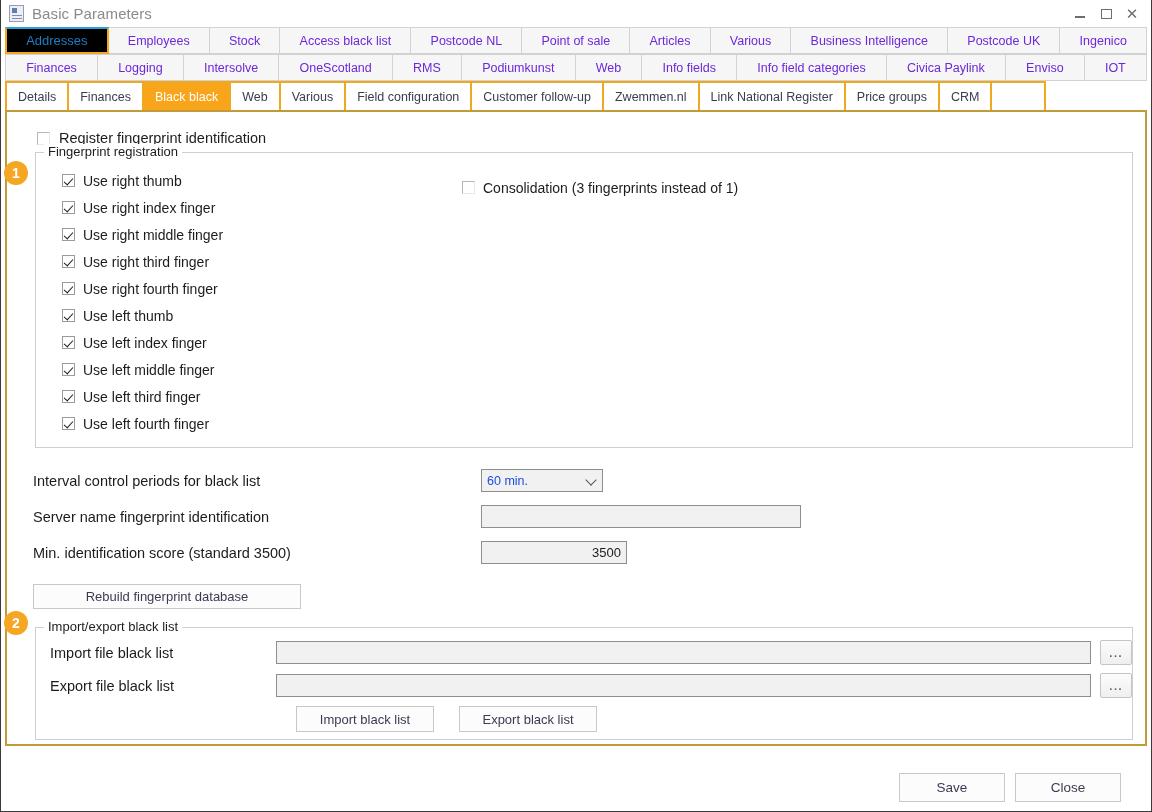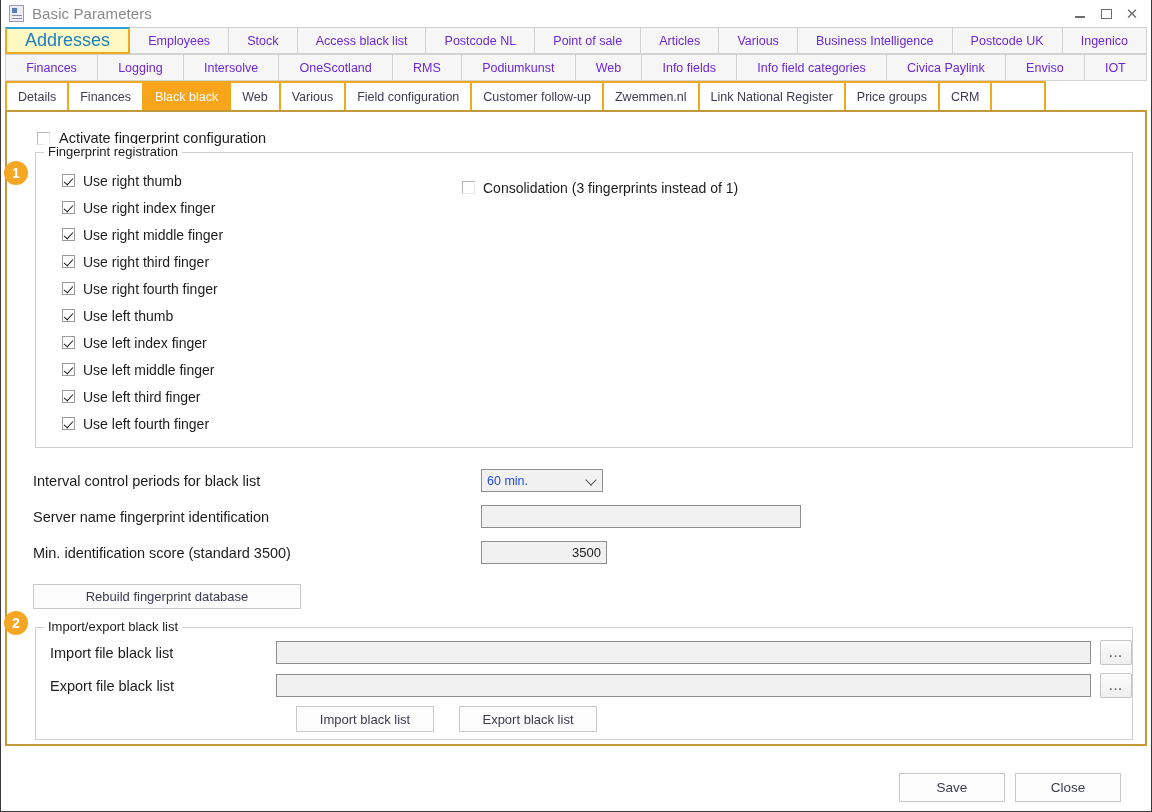--- a/index.html
+++ b/index.html
@@ -92,25 +92,25 @@
     border-left: none;
     white-space: nowrap;
     padding: 0 6px;
     min-width: 0;
   }
   .tab:first-child { border-left: 1px solid #d2d2d2; }
 
   
   .tabrow.top .tab { background: #f6f6f6; }
   .tabrow.top .tab.active {
-    background: #fef9c3;
+    background: #000000;
     color: #1d7fc4;
     border: 2px solid #f0a81e;
     border-top: 2px solid #29a3e0;
-    font-size: 18px;
+    font-size: 13px;
     position: relative;
     z-index: 3;
   }
 
   
   .subtabwrap {
     display: flex;
     align-items: stretch;
     height: 29px;
     border: 2px solid #f0a81e;
@@ -235,21 +235,21 @@
   .txt {
     height: 23px;
     border: 1px solid #8e8e8e;
     background: #f1f1f1;
     font-size: 13px;
     color: #1c1c1c;
     display: flex; align-items: center;
     padding: 0 5px;
   }
   .txt.server { width: 320px; }
-  .txt.score { width: 126px; justify-content: flex-end; }
+  .txt.score { width: 146px; justify-content: flex-end; }
 
   .btn {
     background: #fcfcfc;
     border: 1px solid #c8c8c8;
     font-size: 13px;
     color: #3b3b52;
     display: flex; align-items: center; justify-content: center;
     font-family: "Liberation Sans", sans-serif;
   }
   .btn-rebuild {
@@ -455,21 +455,21 @@
         </div>
         <div class="subtab-filler"></div>
       </div>
   </div>
 
   <div class="content-panel">
     <div class="content-inner">
 
       <div class="activate-row">
         <span class="cb unchecked"></span>
-        <span>Activate fingerprint configuration</span>
+        <span>Register fingerprint identification</span>
       </div>
 
       <div class="groupbox">
         <div class="group-legend">Fingerprint registration</div>
         <div class="fp-body">
           <div class="fp-col-left" id="fp-checks">
               <div class="cb-row">
                 <span class="cb checked"></span>
                 <span>Use right thumb</span>
               </div>

